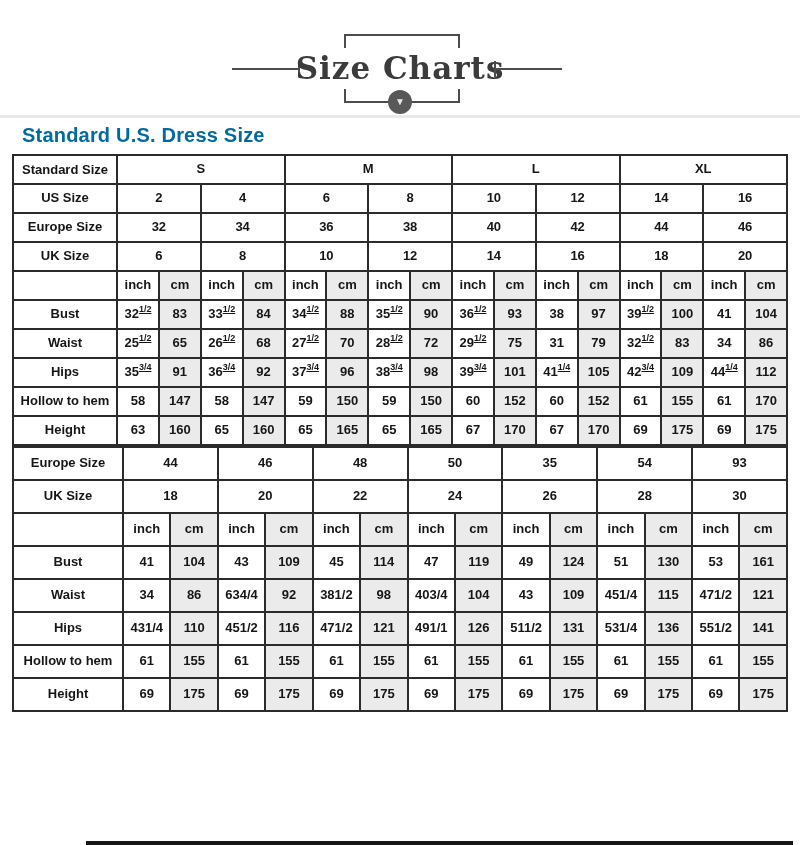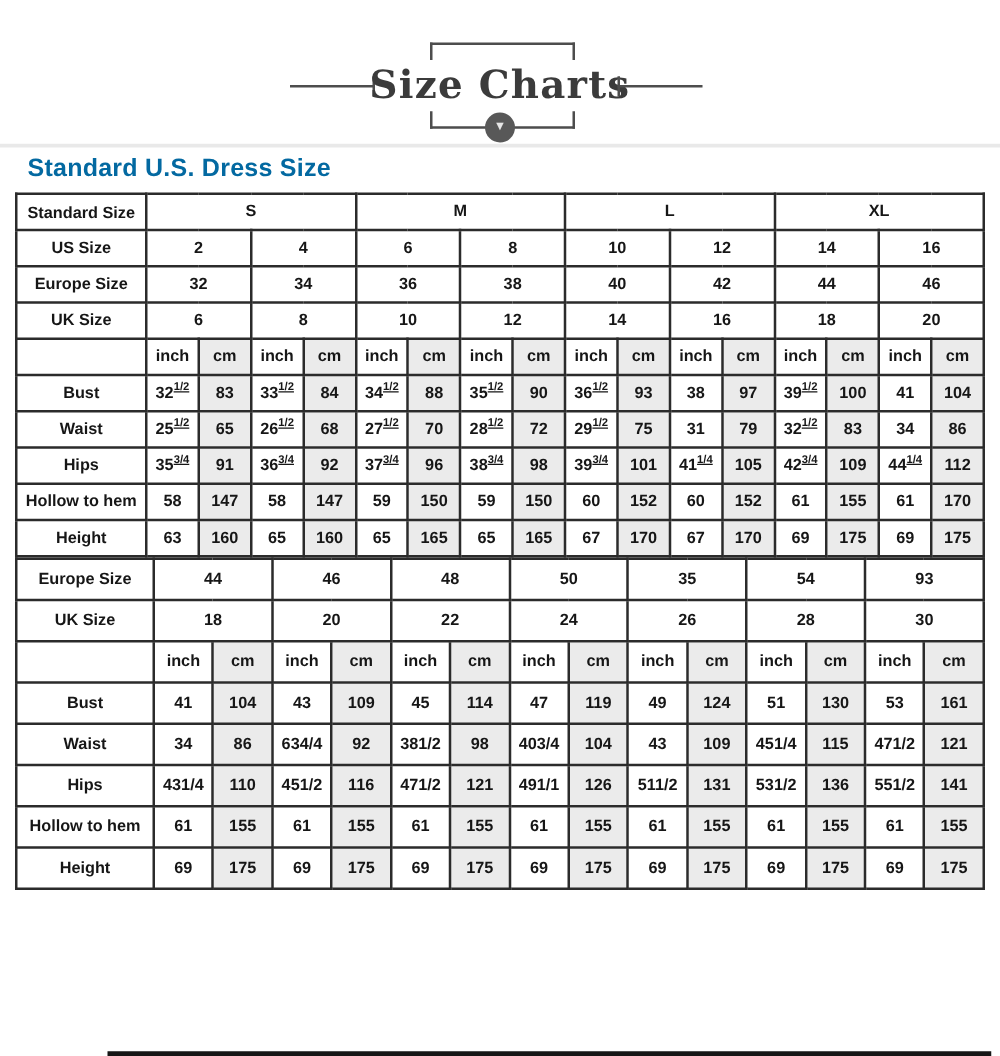--- a/index.html
+++ b/index.html
@@ -343,21 +343,21 @@
           <td>431/4</td>
           <td class="shade">110</td>
           <td>451/2</td>
           <td class="shade">116</td>
           <td>471/2</td>
           <td class="shade">121</td>
           <td>491/1</td>
           <td class="shade">126</td>
           <td>511/2</td>
           <td class="shade">131</td>
-          <td>531/2</td>
+          <td>531/4</td>
           <td class="shade">136</td>
           <td>551/2</td>
           <td class="shade">141</td>
         </tr>
         <tr>
           <td>Hollow to hem</td>
           <td>61</td>
           <td class="shade">155</td>
           <td>61</td>
           <td class="shade">155</td>

